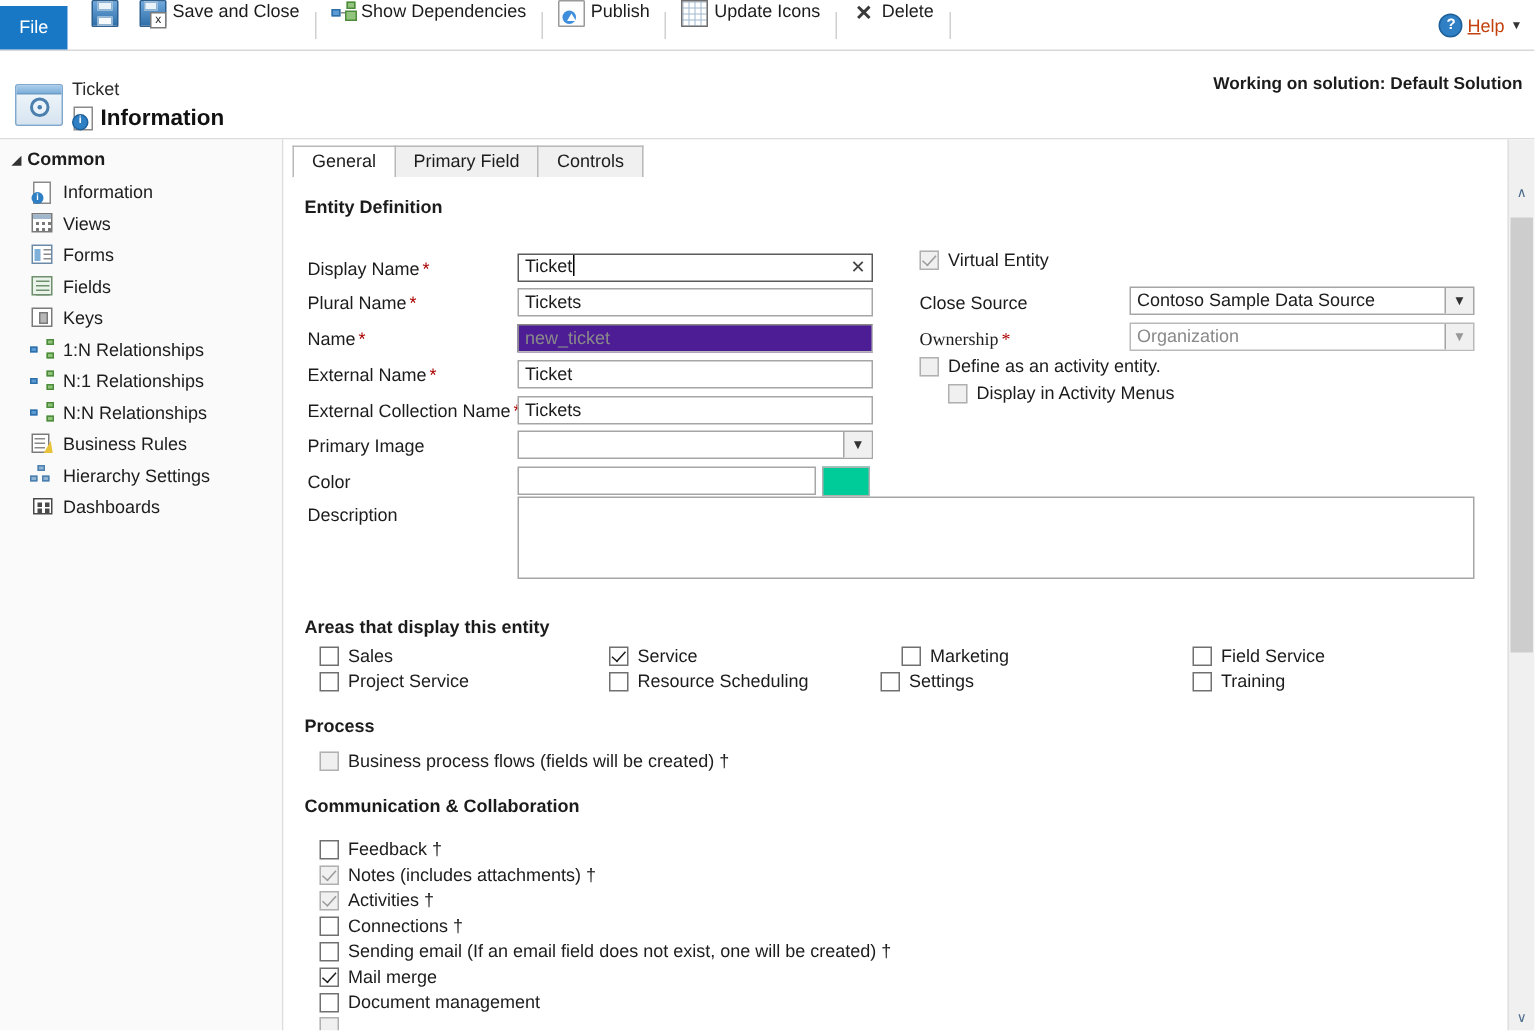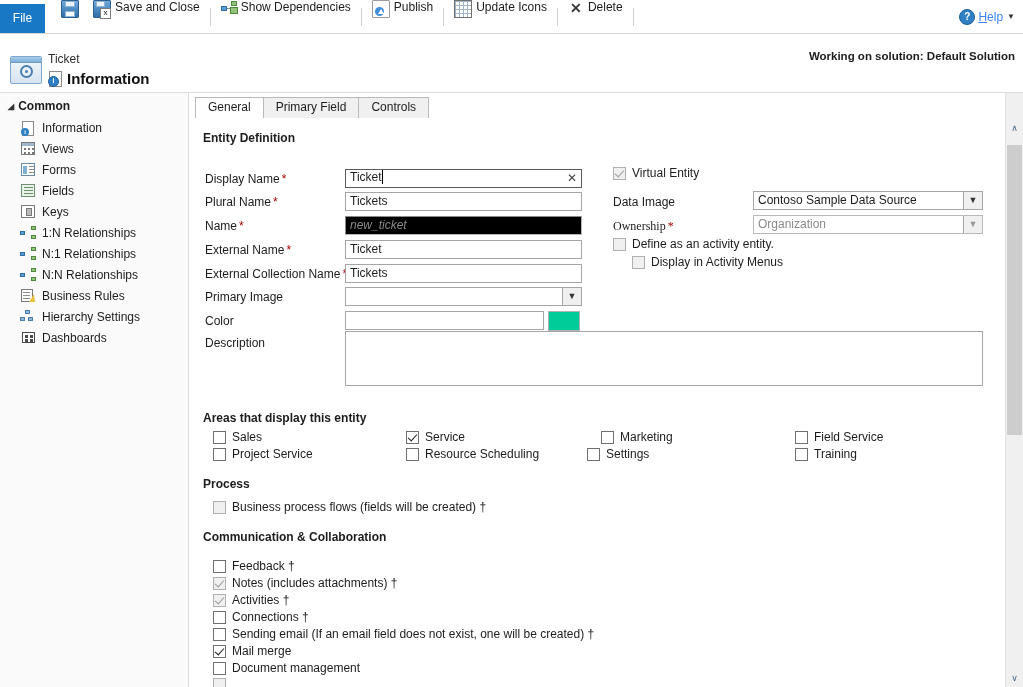--- a/index.html
+++ b/index.html
@@ -111,21 +111,21 @@
   .help-area {
     position:absolute; right:8px; top:0; height:33px;
     display:flex; align-items:center; cursor:pointer; font-size:12px;
   }
   .ic-help {
     width:14px; height:14px; border-radius:50%;
     background:#2f7fc4; border:1px solid #1c5f9a;
     color:#fff; font-size:10px; line-height:13px; text-align:center;
     font-weight:bold; flex:0 0 14px;
   }
-  .help-lbl { margin-left:3px; color:#3b82f6; }
+  .help-lbl { margin-left:3px; color:#c2410c; }
   .help-lbl u { text-decoration: underline; }
   .help-caret { margin-left:4px; font-size:8px; color:#333; }
 
   
   .page-head {
     position:absolute; left:0; top:34px; width:1023px; height:58px;
     background:#fff; border-bottom:1px solid #dcdcdc;
   }
   .ent-icon {
     position:absolute; left:10px; top:56px; width:30px; height:26px;
@@ -282,22 +282,22 @@
   }
   .req { color:#a00; margin-left:2px; }
 
   .txt {
     position:absolute; box-sizing:border-box; height:19px;
     border:1px solid #a6a6a6; background:#fff; font-size:12px;
     padding:0 4px; color:#1c1c1c; font-family:"Liberation Sans", sans-serif;
     outline:none;
   }
   .txt.focused { border:1px solid #5a5a5a; }
-  .txt.readonly { background:#000000; color:#8a8a8a; border:1px solid #b9b9b9;
-    border-top:1px solid #8a8a8a; border-left:1px solid #8a8a8a;font-style:italic; }
+  .txt.readonly { background:#4c1d95; color:#8a8a8a; border:1px solid #b9b9b9;
+    border-top:1px solid #8a8a8a; border-left:1px solid #8a8a8a; }
   .txt .clearx {
     position:absolute; right:4px; top:1px; font-size:12px; color:#444; cursor:pointer;
   }
 
   .sel {
     position:absolute; box-sizing:border-box; height:19px;
     border:1px solid #a6a6a6; background:#fff; font-size:12px;
     color:#1c1c1c; padding-left:4px; line-height:17px;
   }
   .sel.disabled { color:#8a8a8a; border-color:#b9b9b9; background:#fff; }
@@ -548,21 +548,21 @@
       <div class="swatch" id="color-swatch" style="left: 353px; top: 193px; background: rgb(0, 204, 153);"></div>
 
       <div class="fld-label" style="left:10px; top:218px;">Description</div>
       <textarea class="ta" style="left: 150px; top: 213px; width: 638px; height: 55px;"></textarea>
 
       <div class="cb-row" style="left:418px; top:48px;">
         <span class="cbx checked disabled"></span>
         <span class="cb-lbl">Virtual Entity</span>
       </div>
 
-      <div class="fld-label" style="left:418px; top:77px;">Data Image</div>
+      <div class="fld-label" style="left:418px; top:77px;">Close Source</div>
       <div class="sel" style="left:558px; top:73px; width:230px;">
         <span>Contoso Sample Data Source</span>
         <span class="arrow">▼</span>
       </div>
 
       <div class="fld-label" style="left:418px; top:101px;font-family:Liberation Serif, serif;"><span>Ownership</span><span class="req">*</span></div>
       <div class="sel disabled" style="left:558px; top:97px; width:230px;">
         <span>Organization</span>
         <span class="arrow">▼</span>
       </div>

